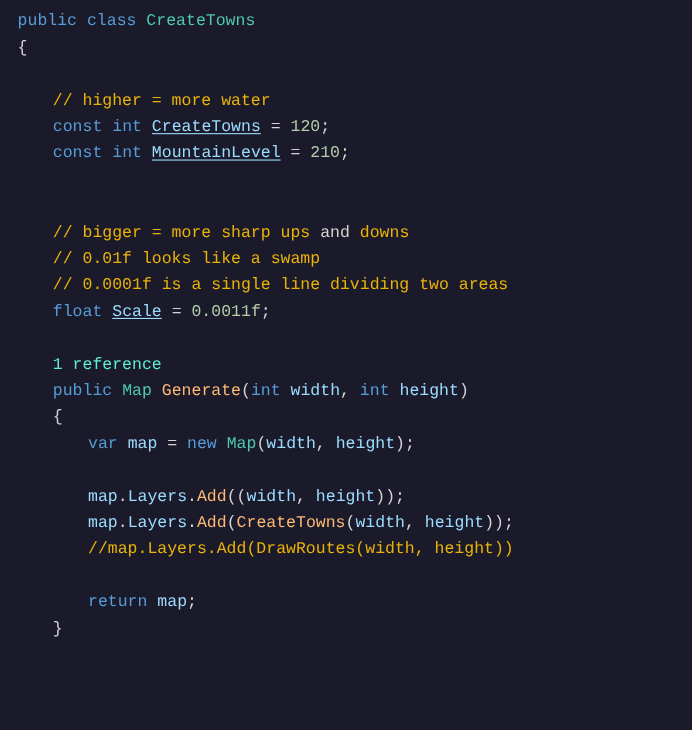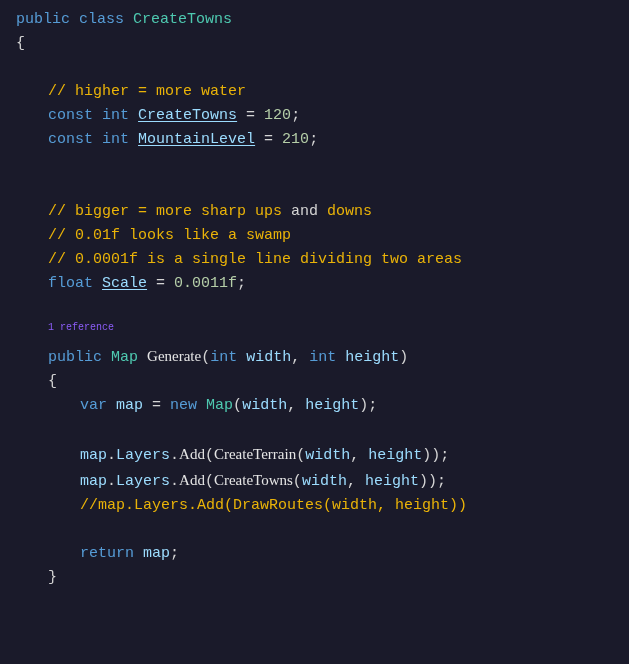--- a/index.html
+++ b/index.html
@@ -38,22 +38,22 @@
     .indent1 { padding-left: 48px; }
     .indent2 { padding-left: 80px; }
 
     
     .kw-blue { color: #569cd6; }       
     .type-teal { color: #4ec9b0; }
     .comment { color: #eab308; }
     .number { color: #b5cea8; }
     .white { color: #d4d4d4; }
     .identifier { color: #9cdcfe; }    
-    .method { color: #e5e5e5; font-family: Liberation Serif, serif; }
-    .ref-label { color: #8b5cf6; font-size: 10px; }
+    .method { color: #fdba74; }
+    .ref-label { color: #5eead4; font-size: 15px; }
     .underline { text-decoration: underline; text-underline-offset: 2px; }
 
     .empty-line {
       height: 24px;
     }
   </style>
 </head>
 <body>
 
 <div class="code-container">
@@ -169,21 +169,20 @@
 
   <div class="empty-line"></div>
 
   <div class="code-line indent2">
     <span class="identifier">map</span>
     <span class="white">.</span>
     <span class="identifier">Layers</span>
     <span class="white">.</span>
     <span class="method">Add</span>
     <span class="white">(</span>
-    <span class="method">CreateTerrain</span>
     <span class="white">(</span>
     <span class="identifier">width</span>
     <span class="white">, </span>
     <span class="identifier">height</span>
     <span class="white">));</span>
   </div>
 
   <div class="code-line indent2">
     <span class="identifier">map</span>
     <span class="white">.</span>

